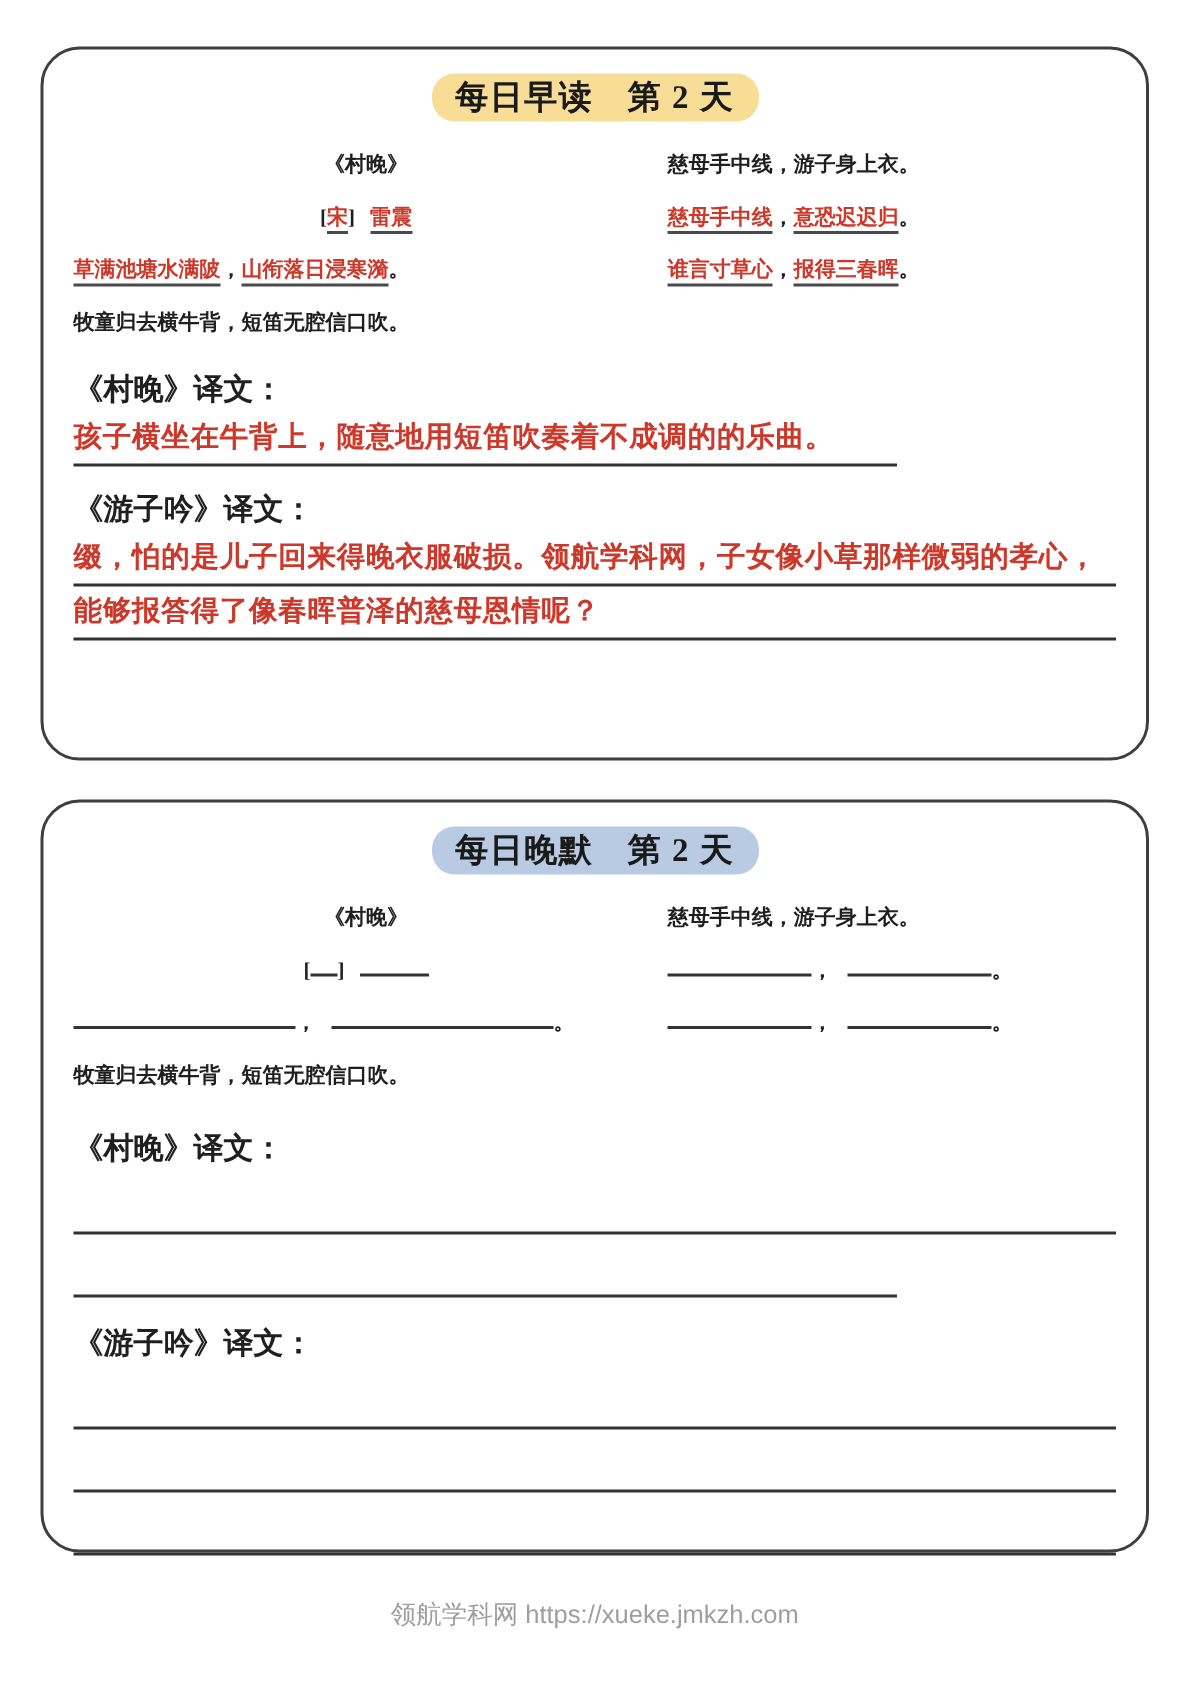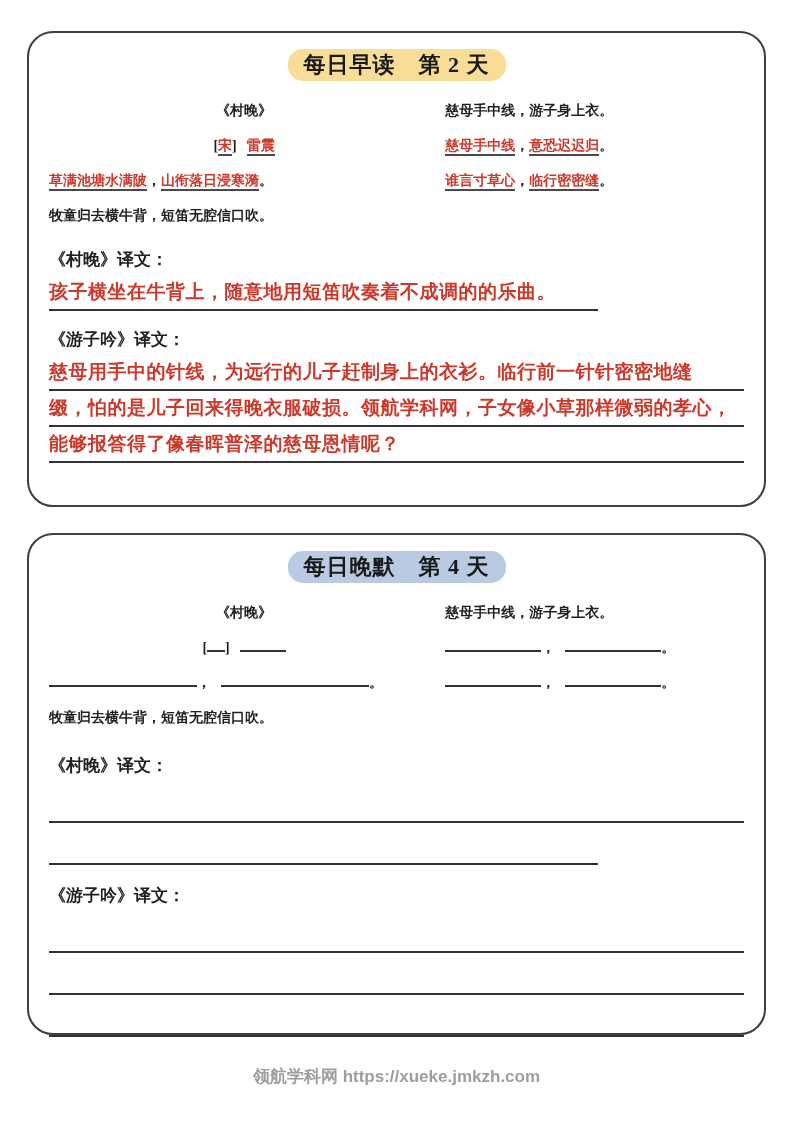--- a/index.html
+++ b/index.html
@@ -30,38 +30,38 @@
   .badge-morning{background:var(--morning-badge-bg);}
   .badge-evening{background:var(--evening-badge-bg);}
   .cols{display:flex;margin-top:12px;}
   .col-l{width:57%;padding-right:6px;}
   .col-r{width:43%;}
   .pl{font-size:14px;line-height:35px;white-space:nowrap;}
   .center{text-align:center;}
   .red{color:var(--red);}
   .u{border-bottom:2px solid #4a4a4a;padding-bottom:1px;}
   .gap{display:inline-block;width:10px;}
-  .trans-label{font-size:17px;line-height:30px;margin-top:12px;}
+  .trans-label{font-size:20px;line-height:30px;margin-top:12px;}
   .tline{
     font-size:19px;line-height:34px;color:var(--red);
     border-bottom:2px solid #333;letter-spacing:.5px;white-space:nowrap;
   }
   .blank{
     display:inline-block;border-bottom:2px solid #333;
     height:18px;vertical-align:baseline;
   }
   .blank-name{width:46px;}
   .blank-in-bracket{width:18px;}
   .blank-long{width:148px;}
   .blank-short{width:96px;}
   .ruler{border-bottom:2px solid #333;height:42px;}
   .ruler-short{width:79%;}
   .footer{
     margin-top:30px;text-align:center;color:var(--footer-gray);
-    font-size:17px;font-weight:bold;
+    font-size:17px;font-weight:normal;
     font-family:"Liberation Sans","DejaVu Sans",sans-serif;
   }
 </style>
 </head>
 <body>
 
 <div class="panel panel-morning">
   <div class="badge badge-morning">每日早读　第 2 天</div>
 
   <div class="cols">
@@ -69,35 +69,34 @@
     <div class="col-l">
       <div class="pl center">《村晚》</div>
       <div class="pl center"><span>[</span><span class="red u">宋</span><span>]</span><span class="gap"></span><span class="red u">雷震</span></div>
       <div class="pl"><span class="red u">草满池塘水满陂</span><span>，</span><span class="red u">山衔落日浸寒漪</span><span>。</span></div>
       <div class="pl">牧童归去横牛背，短笛无腔信口吹。</div>
     </div>
 
     <div class="col-r">
       <div class="pl">慈母手中线，游子身上衣。</div>
       <div class="pl"><span class="red u">慈母手中线</span><span>，</span><span class="red u">意恐迟迟归</span><span>。</span></div>
-      <div class="pl"><span class="red u">谁言寸草心</span><span>，</span><span class="red u">临行密密缝</span><span>。</span></div>
+      <div class="pl"><span class="red u">谁言寸草心</span><span>，</span><span class="red u">报得三春晖</span><span>。</span></div>
     </div>
   </div>
 
   <div class="trans-label">《村晚》译文：</div>
   <div class="tline ruler-short">孩子横坐在牛背上，随意地用短笛吹奏着不成调的的乐曲。</div>
 
   <div class="trans-label" style="margin-top:14px">《游子吟》译文：</div>
-  <div class="tline">慈母用手中的针线，为远行的儿子赶制身上的衣衫。临行前一针针密密地缝</div>
   <div class="tline">缀，怕的是儿子回来得晚衣服破损。领航学科网，子女像小草那样微弱的孝心，</div>
   <div class="tline">能够报答得了像春晖普泽的慈母恩情呢？</div>
 </div>
 
 <div class="panel panel-evening">
-  <div class="badge badge-evening">每日晚默　第 4 天</div>
+  <div class="badge badge-evening">每日晚默　第 2 天</div>
 
   <div class="cols">
 
     <div class="col-l">
       <div class="pl center">《村晚》</div>
       <div class="pl center"><span>[</span><span class="blank blank-in-bracket"></span><span>]</span><span class="gap"></span><span class="blank blank-name"></span></div>
       <div class="pl"><span class="blank blank-long"></span><span>，</span><span class="gap"></span><span class="blank blank-long"></span><span>。</span></div>
       <div class="pl">牧童归去横牛背，短笛无腔信口吹。</div>
     </div>
 

